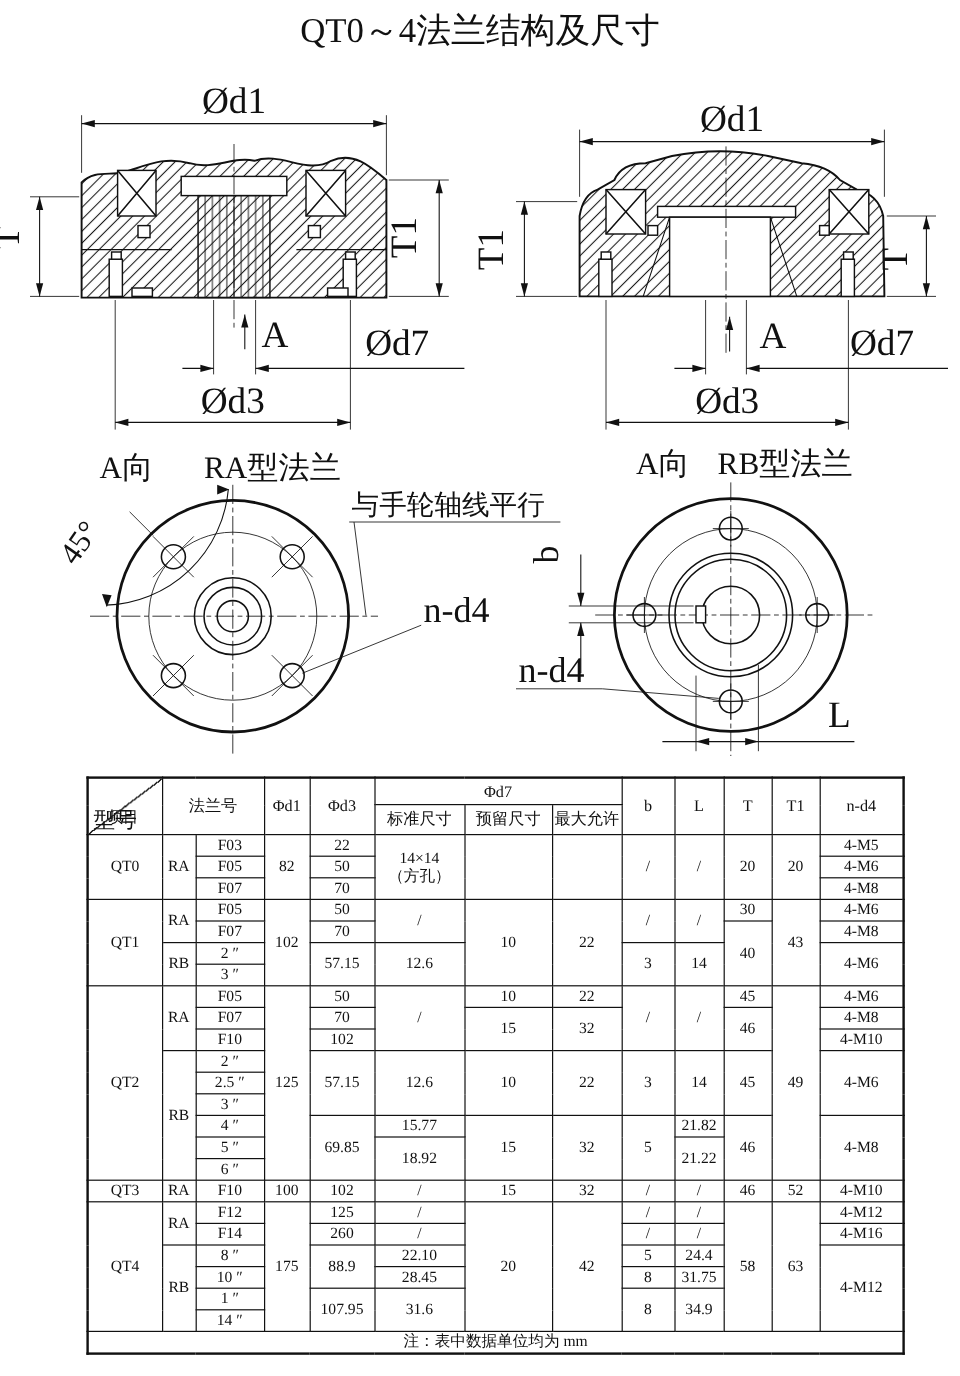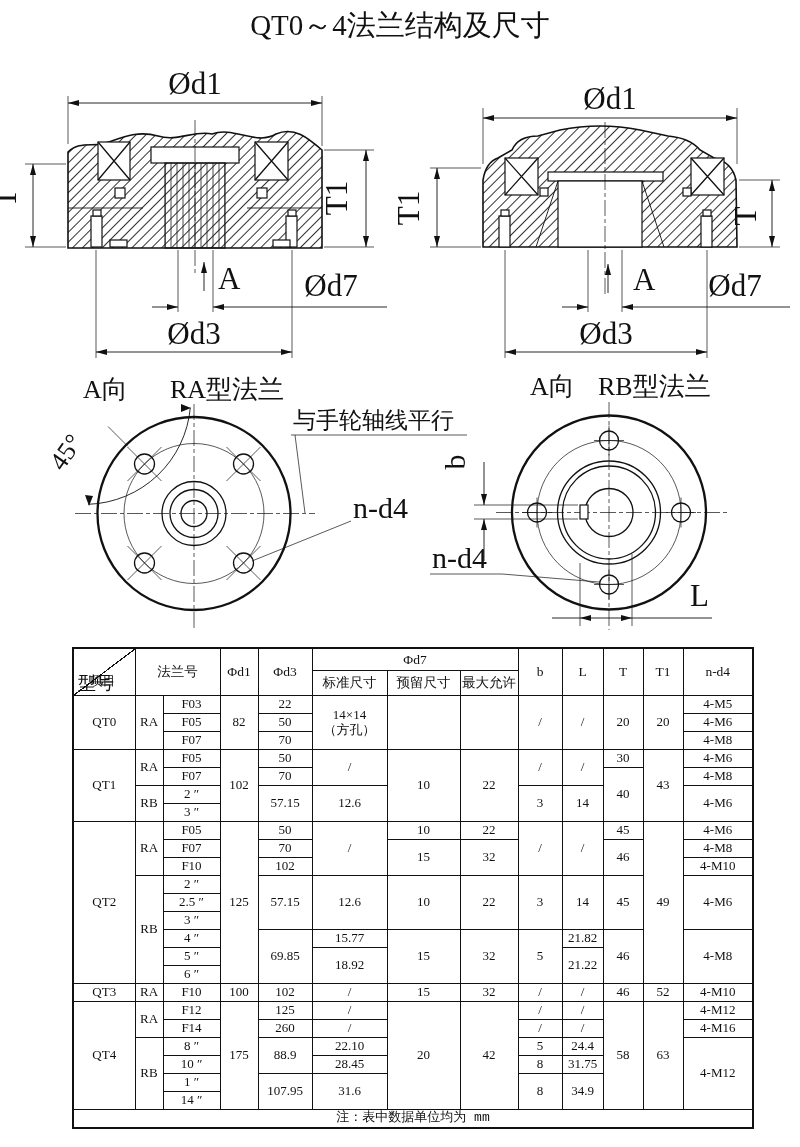--- a/index.html
+++ b/index.html
@@ -25,21 +25,21 @@
              table-layout:fixed;font-family:"Liberation Serif",serif;}
   table.dims td{border:1px solid #111;text-align:center;vertical-align:middle;
                 font-size:13px;padding:0;line-height:1.15;height:17px;overflow:hidden;}
   table.dims tr.h1 td{height:21px;font-size:13.5px;}
   table.dims tr.h2 td{height:24px;font-size:13.5px;text-align:center;}
   td.diag{position:relative;
           background:linear-gradient(to bottom right,transparent 49.2%,#111 49.2%,#111 50.8%,transparent 50.8%);}
   td.diag .tr{position:absolute;top:1px;right:19px;font-size:13px;margin-top:24px;}
   td.diag .bl{position:absolute;bottom:1px;left:4px;font-size:18px;}
   td.ml{white-space:pre-line;}
-  td.note{text-align:left;padding-left:9px;height:23px;font-size:13.5px;font-family:Liberation Mono, monospace;}
+  td.note{text-align:left;padding-left:9px;height:23px;font-size:13.5px;}
   .outer{border:2px solid #111;}
 </style>
 </head>
 <body>
 
 <div class="page">
 
   <h1 class="title">QT0～4法兰结构及尺寸</h1>
 
   <svg class="drawings" width="800" height="592" viewBox="0 0 800 592">

